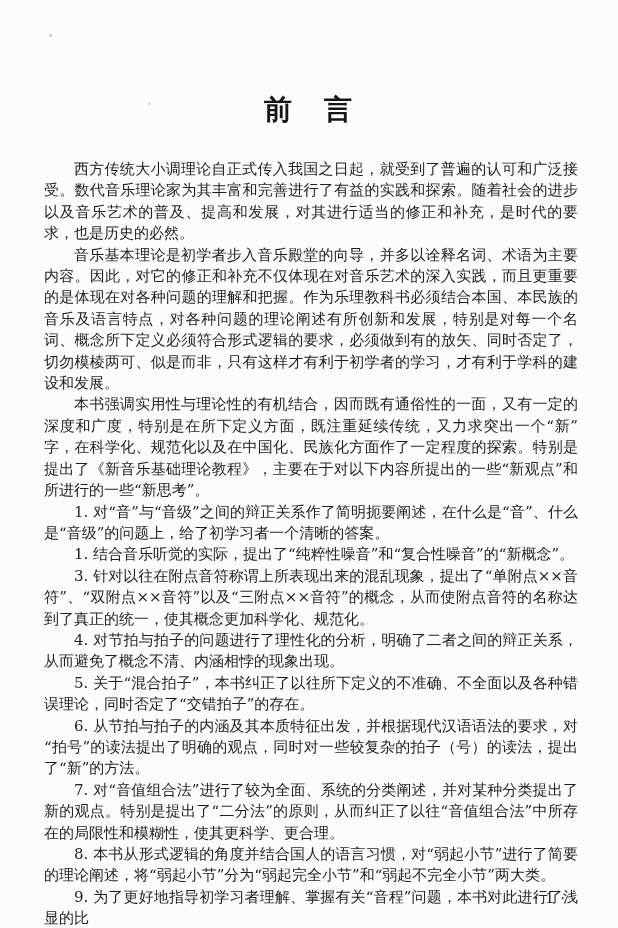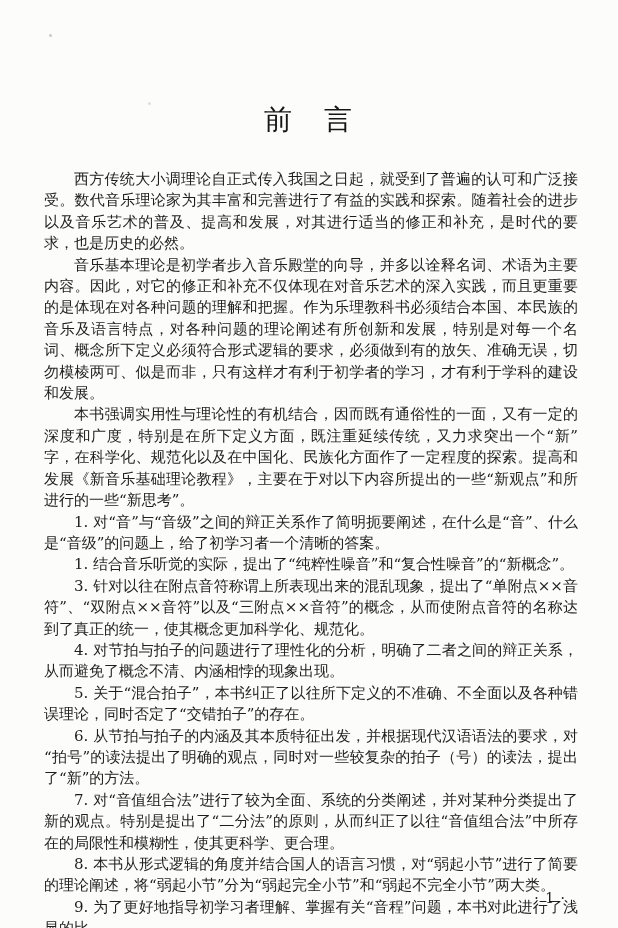--- a/index.html
+++ b/index.html
@@ -12,26 +12,26 @@
     width: 618px;
     height: 928px;
     margin: 0 auto;
     background: #fcfcfa;
     color: #1e1e1e;
     font-family: "DejaVu Serif", serif;
     overflow: hidden;
     box-sizing: border-box;
   }
   .title {
-    margin: 10px;
+    margin: 0;
     padding-top: 94px;
     text-align: center;
     font-size: 28px;
     line-height: 32px;
-    font-weight: normal;
+    font-weight: bold;
     letter-spacing: 2px;
     color: #161616;
   }
   .body-text {
     margin: 33px 40px 0 44px;
     font-size: 15px;
     line-height: 21.4px;
     text-align: justify;
     text-justify: inter-ideograph;
   }
@@ -57,22 +57,22 @@
 <body>
 
 <div class="page">
   <div class="speck speck-1"></div>
   <div class="speck speck-2"></div>
 
   <h1 class="title">前　言</h1>
 
   <div class="body-text">
     <p class="para">西方传统大小调理论自正式传入我国之日起，就受到了普遍的认可和广泛接受。数代音乐理论家为其丰富和完善进行了有益的实践和探索。随着社会的进步以及音乐艺术的普及、提高和发展，对其进行适当的修正和补充，是时代的要求，也是历史的必然。</p>
-    <p class="para">音乐基本理论是初学者步入音乐殿堂的向导，并多以诠释名词、术语为主要内容。因此，对它的修正和补充不仅体现在对音乐艺术的深入实践，而且更重要的是体现在对各种问题的理解和把握。作为乐理教科书必须结合本国、本民族的音乐及语言特点，对各种问题的理论阐述有所创新和发展，特别是对每一个名词、概念所下定义必须符合形式逻辑的要求，必须做到有的放矢、准确无误，切勿模棱两可、似是而非，只有这样才有利于初学者的学习，才有利于学科的建设和发展。</p>
-    <p class="para">本书强调实用性与理论性的有机结合，因而既有通俗性的一面，又有一定的深度和广度，特别是在所下定义方面，既注重延续传统，又力求突出一个“新”字，在科学化、规范化以及在中国化、民族化方面作了一定程度的探索。提高和发展《新音乐基础理论教程》，主要在于对以下内容所提出的一些“新观点”和所进行的一些“新思考”。</p>
+    <p class="para">音乐基本理论是初学者步入音乐殿堂的向导，并多以诠释名词、术语为主要内容。因此，对它的修正和补充不仅体现在对音乐艺术的深入实践，而且更重要的是体现在对各种问题的理解和把握。作为乐理教科书必须结合本国、本民族的音乐及语言特点，对各种问题的理论阐述有所创新和发展，特别是对每一个名词、概念所下定义必须符合形式逻辑的要求，必须做到有的放矢、同时否定了，切勿模棱两可、似是而非，只有这样才有利于初学者的学习，才有利于学科的建设和发展。</p>
+    <p class="para">本书强调实用性与理论性的有机结合，因而既有通俗性的一面，又有一定的深度和广度，特别是在所下定义方面，既注重延续传统，又力求突出一个“新”字，在科学化、规范化以及在中国化、民族化方面作了一定程度的探索。特别是提出了《新音乐基础理论教程》，主要在于对以下内容所提出的一些“新观点”和所进行的一些“新思考”。</p>
     <p class="para">1. 对“音”与“音级”之间的辩正关系作了简明扼要阐述，在什么是“音”、什么是“音级”的问题上，给了初学习者一个清晰的答案。</p>
     <p class="para">1. 结合音乐听觉的实际，提出了“纯粹性噪音”和“复合性噪音”的“新概念”。</p>
     <p class="para">3. 针对以往在附点音符称谓上所表现出来的混乱现象，提出了“单附点××音符”、“双附点××音符”以及“三附点××音符”的概念，从而使附点音符的名称达到了真正的统一，使其概念更加科学化、规范化。</p>
     <p class="para">4. 对节拍与拍子的问题进行了理性化的分析，明确了二者之间的辩正关系，从而避免了概念不清、内涵相悖的现象出现。</p>
     <p class="para">5. 关于“混合拍子”，本书纠正了以往所下定义的不准确、不全面以及各种错误理论，同时否定了“交错拍子”的存在。</p>
     <p class="para">6. 从节拍与拍子的内涵及其本质特征出发，并根据现代汉语语法的要求，对“拍号”的读法提出了明确的观点，同时对一些较复杂的拍子（号）的读法，提出了“新”的方法。</p>
     <p class="para">7. 对“音值组合法”进行了较为全面、系统的分类阐述，并对某种分类提出了新的观点。特别是提出了“二分法”的原则，从而纠正了以往“音值组合法”中所存在的局限性和模糊性，使其更科学、更合理。</p>
     <p class="para">8. 本书从形式逻辑的角度并结合国人的语言习惯，对“弱起小节”进行了简要的理论阐述，将“弱起小节”分为“弱起完全小节”和“弱起不完全小节”两大类。</p>
     <p class="para">9. 为了更好地指导初学习者理解、掌握有关“音程”问题，本书对此进行了浅显的比</p>
   </div>

